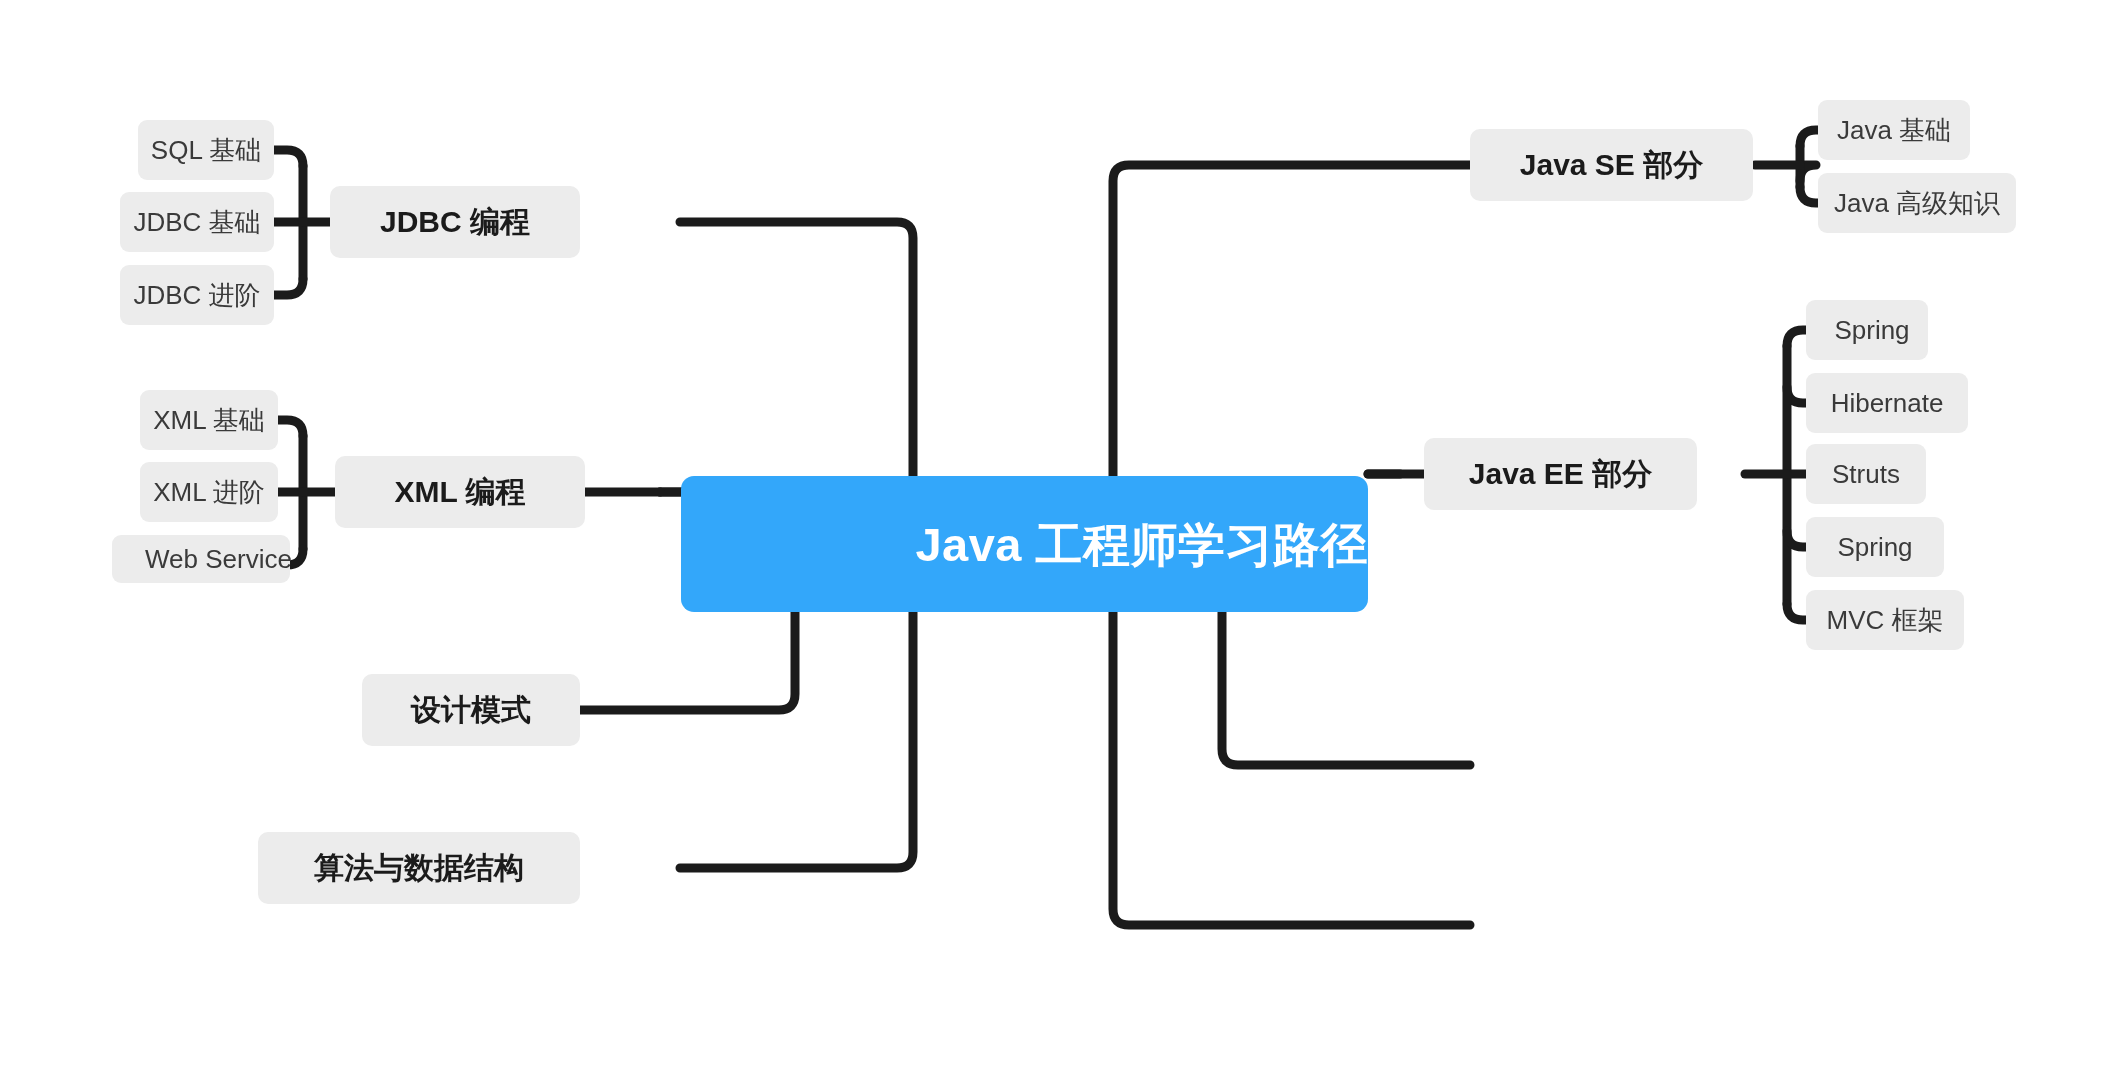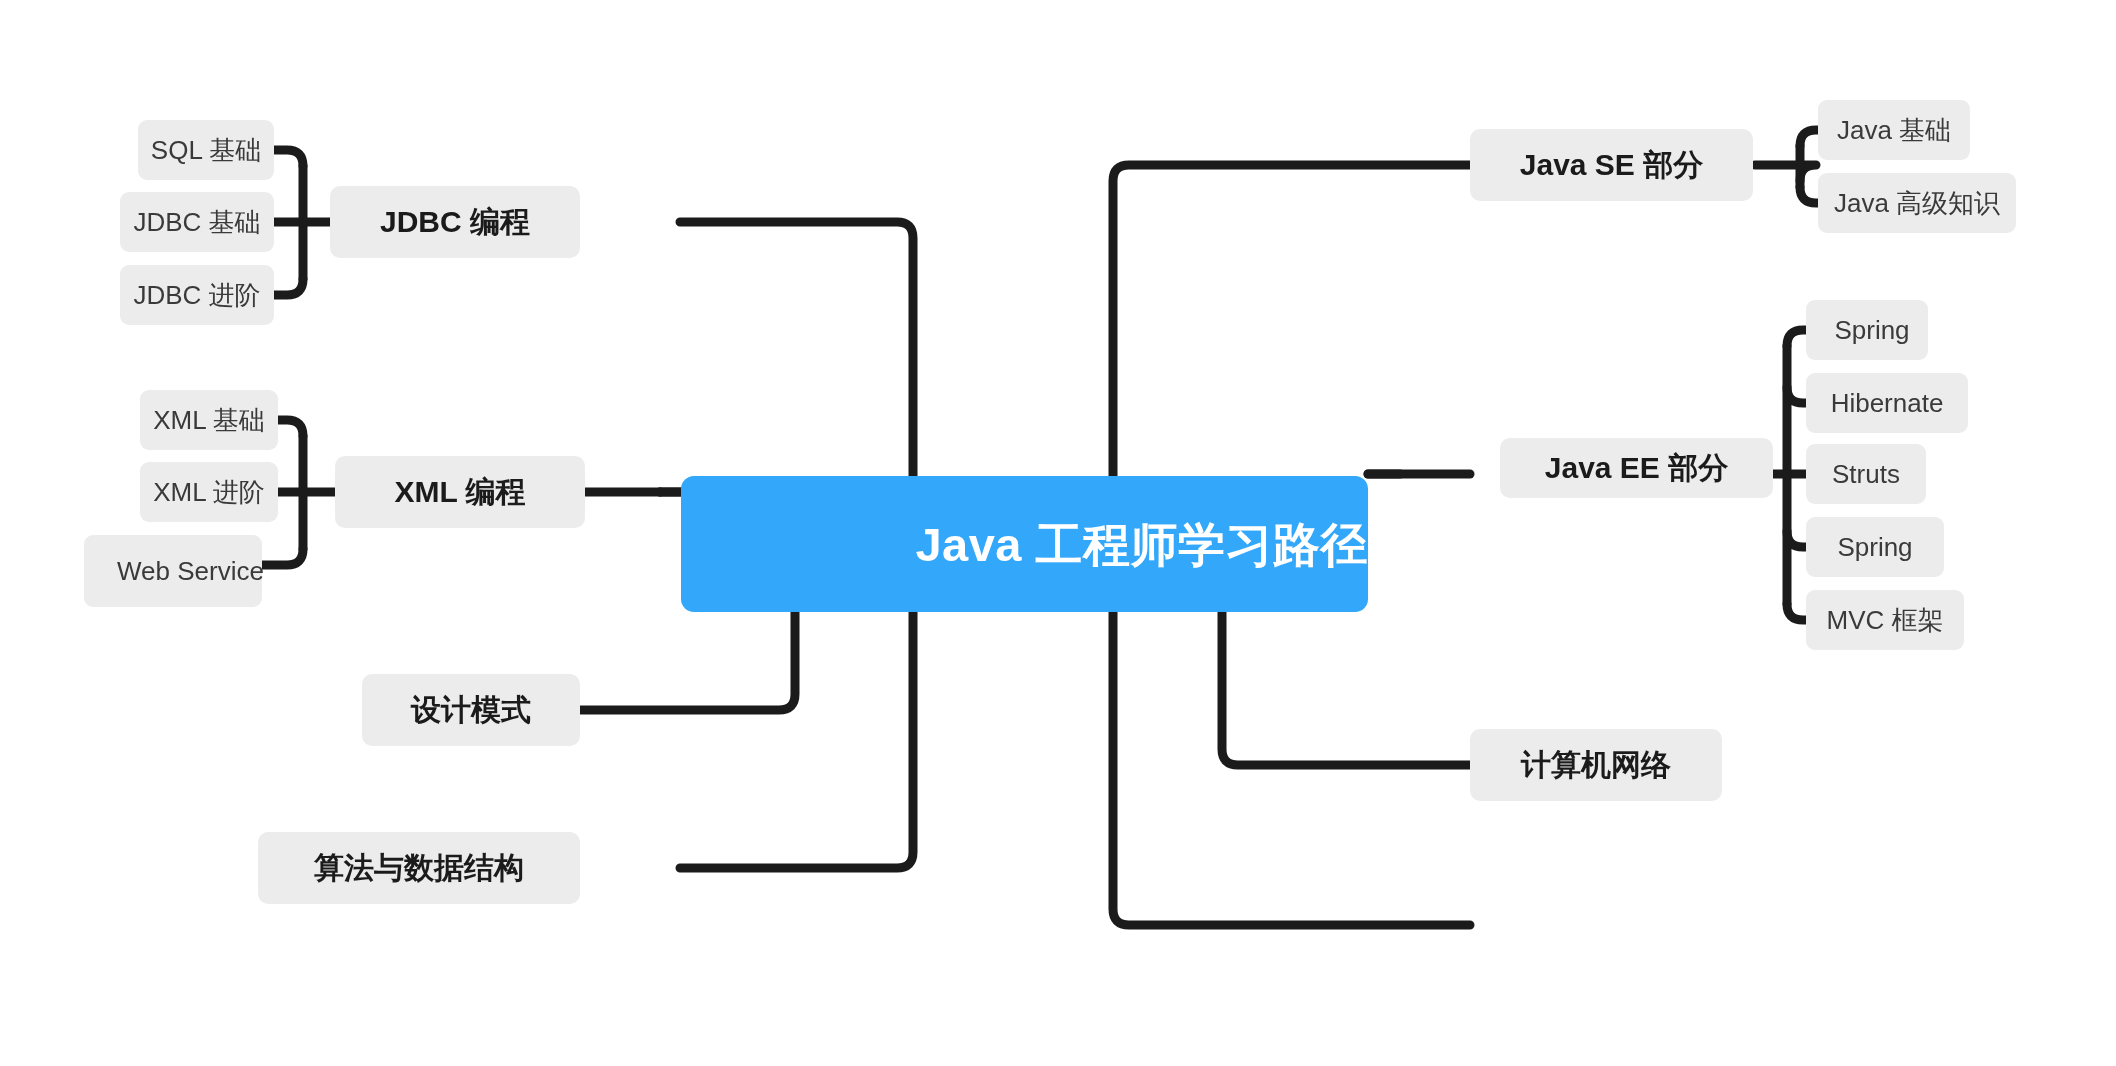--- a/index.html
+++ b/index.html
@@ -150,35 +150,32 @@
   </div>
 
   <div class="node node-leaf" style="left:140px; top:390px; width:138px; height:60px;">
     <span class="node-label">XML 基础</span>
   </div>
 
   <div class="node node-leaf" style="left:140px; top:462px; width:138px; height:60px;">
     <span class="node-label">XML 进阶</span>
   </div>
 
-  <div class="node node-leaf" style="left:84px; top:535px; width:178px; height:72px;padding-left:35px;">
+  <div class="node node-leaf" style="left:112px; top:535px; width:178px; height:48px;padding-left:35px;">
     <span class="node-label">Web Service</span>
   </div>
 
   <div class="node node-branch" style="left:1470px; top:129px; width:283px; height:72px;text-align:right;">
     <span class="node-label">Java SE 部分</span>
   </div>
 
-  <div class="node node-branch" style="left:1500px; top:438px; width:273px; height:60px;">
+  <div class="node node-branch" style="left:1424px; top:438px; width:273px; height:72px;">
     <span class="node-label">Java EE 部分</span>
   </div>
 
-  <div class="node node-branch" style="left:1470px; top:729px; width:252px; height:72px;">
-    <span class="node-label">计算机网络</span>
-  </div>
 
 
   <div class="node node-leaf" style="left:1818px; top:100px; width:152px; height:60px;">
     <span class="node-label">Java 基础</span>
   </div>
 
   <div class="node node-leaf" style="left:1818px; top:173px; width:198px; height:60px;">
     <span class="node-label">Java 高级知识</span>
   </div>
 

